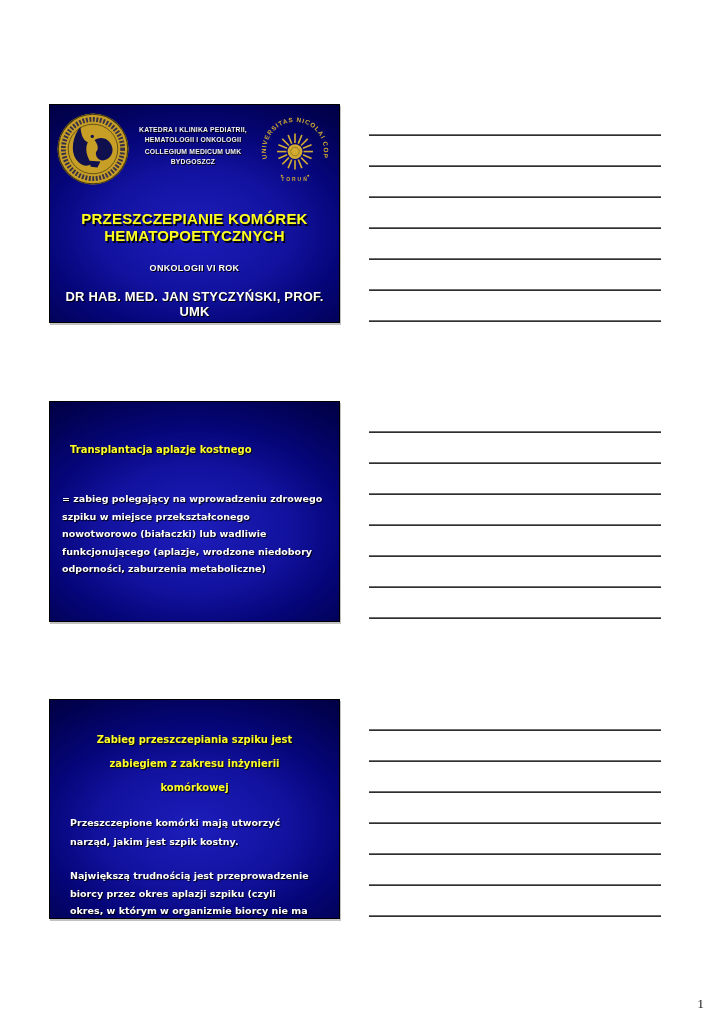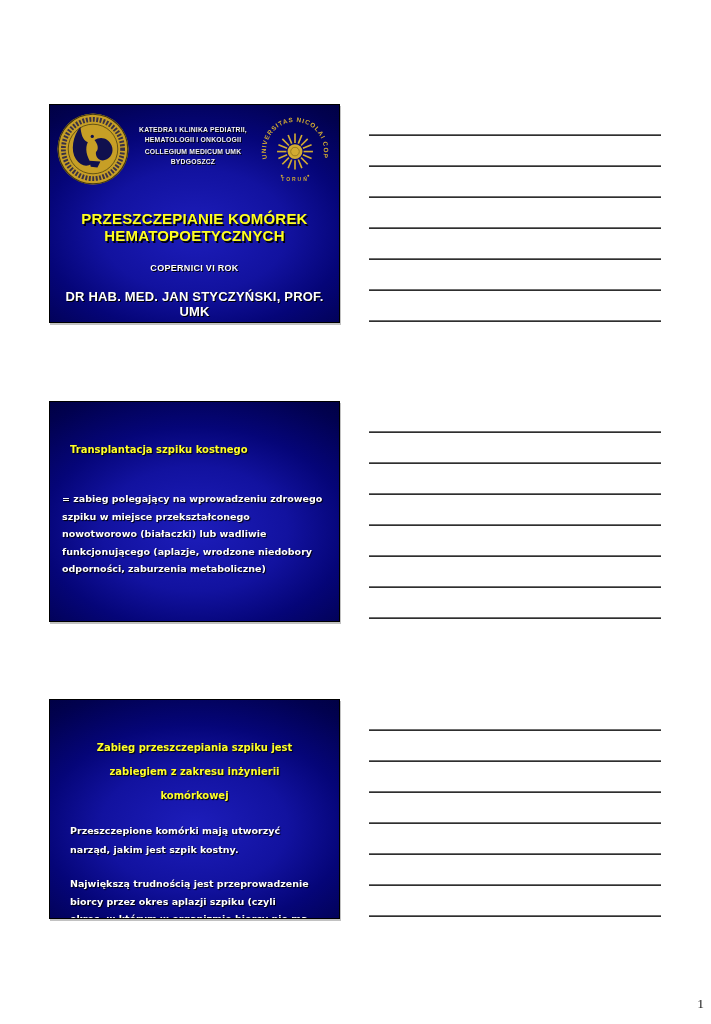--- a/index.html
+++ b/index.html
@@ -38,21 +38,21 @@
   .s1-author { margin-top:16px; text-align:center; color:#fff;
     font-size:13px; font-weight:bold; text-shadow:1px 1px 0 #000; letter-spacing:.2px; }
 
   
   .s2-heading { padding:42px 20px 0; color:#ffff28; font-size:10px; font-weight:bold;
     font-family:"DejaVu Sans", sans-serif; text-shadow:1px 1px 1px #000; }
   .s2-body { margin-top:35px; padding:0 16px 0 12px; color:#fff; font-size:9.5px;
     font-weight:bold; line-height:17.6px; font-family:"DejaVu Sans", sans-serif;
     text-shadow:1px 1px 1px #000; }
 
-  .s3-heading { padding:36px 24px 0; text-align:center; color:#ffff28;
+  .s3-heading { padding:28px 24px 0; text-align:center; color:#ffff28;
     font-size:10px; font-weight:bold; line-height:24px;
     font-family:"DejaVu Sans", sans-serif; text-shadow:1px 1px 1px #000; }
   .s3-body { margin-top:13px; padding:0 28px 0 20px; color:#fff; font-size:9.5px;
     font-weight:bold; line-height:19px; font-family:"DejaVu Sans", sans-serif;
     text-shadow:1px 1px 1px #000; }
   .s3-body .para-2 { margin-top:16px; line-height:17.5px; }
 
   
   .notes-block { position:absolute; left:369px; width:292px; padding-top:30px; box-sizing:border-box; }
   .notes-1 { top:104px; } .notes-2 { top:401px; } .notes-3 { top:699px; }
@@ -117,26 +117,26 @@
         </g>
         <circle cx="50" cy="52" r="9.5" fill="#d2ab32"></circle>
         <circle cx="50" cy="52" r="5.5" fill="none" stroke="#8a6f1a" stroke-width="1"></circle>
         <circle cx="33" cy="83" r="1.3" fill="#d2ab32"></circle>
         <circle cx="67" cy="83" r="1.3" fill="#d2ab32"></circle>
         <text x="50" y="90" text-anchor="middle" font-size="6.5" font-weight="bold" fill="#d2ab32" letter-spacing="2.5">TORUŃ</text>
       </svg>
     </div>
 
     <div class="s1-title">PRZESZCZEPIANIE KOMÓREK HEMATOPOETYCZNYCH</div>
-    <div class="s1-subtitle">COPERNICI VI ROK</div>
+    <div class="s1-subtitle">ONKOLOGII VI ROK</div>
     <div class="s1-author">DR HAB. MED. JAN STYCZYŃSKI, PROF. UMK</div>
   </div>
 
   <div class="slide slide-2">
-    <div class="s2-heading">Transplantacja szpiku kostnego</div>
+    <div class="s2-heading">Transplantacja aplazje kostnego</div>
     <div class="s2-body">= zabieg polegający na wprowadzeniu zdrowego szpiku w miejsce przekształconego nowotworowo (białaczki) lub wadliwie funkcjonującego (aplazje, wrodzone niedobory odporności, zaburzenia metaboliczne)</div>
   </div>
 
   <div class="slide slide-3">
     <div class="s3-heading">Zabieg przeszczepiania szpiku jest zabiegiem z zakresu inżynierii komórkowej</div>
     <div class="s3-body">
       <div class="para-1">Przeszczepione komórki mają utworzyć narząd, jakim jest szpik kostny.</div>
       <div class="para-2">Największą trudnością jest przeprowadzenie biorcy przez okres aplazji szpiku (czyli okres, w którym w organizmie biorcy nie ma leukocytów, a także płytek krwi).</div>
     </div>
   </div>

